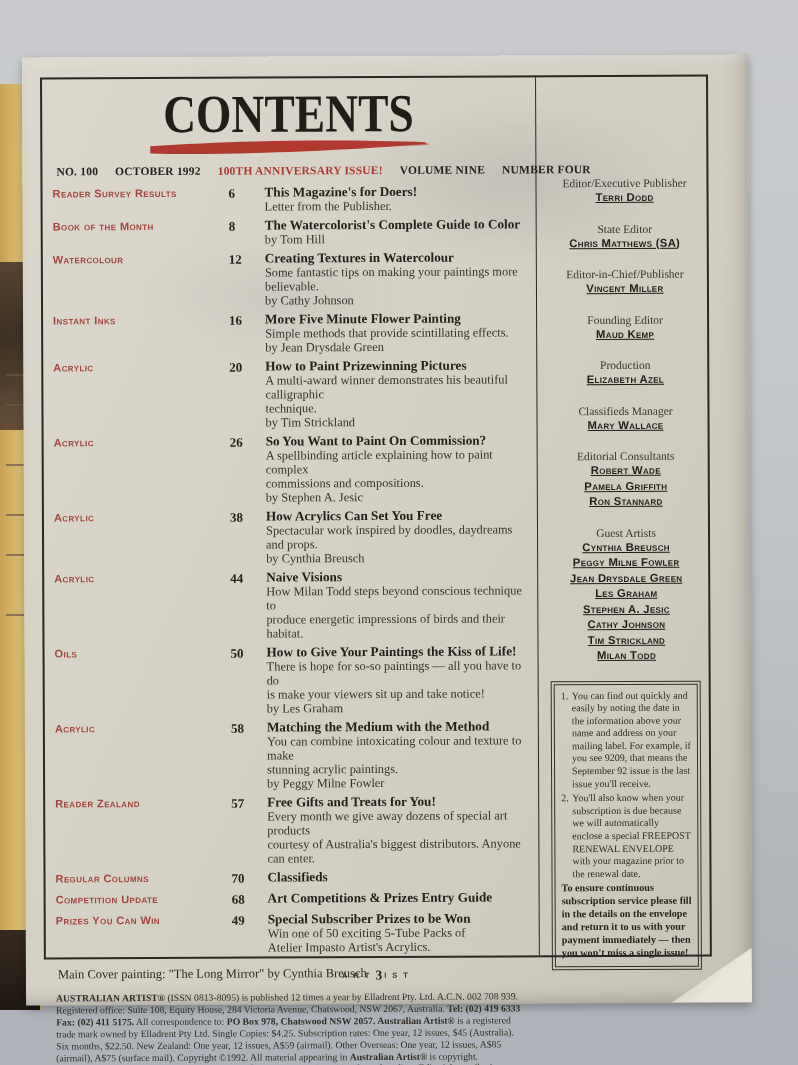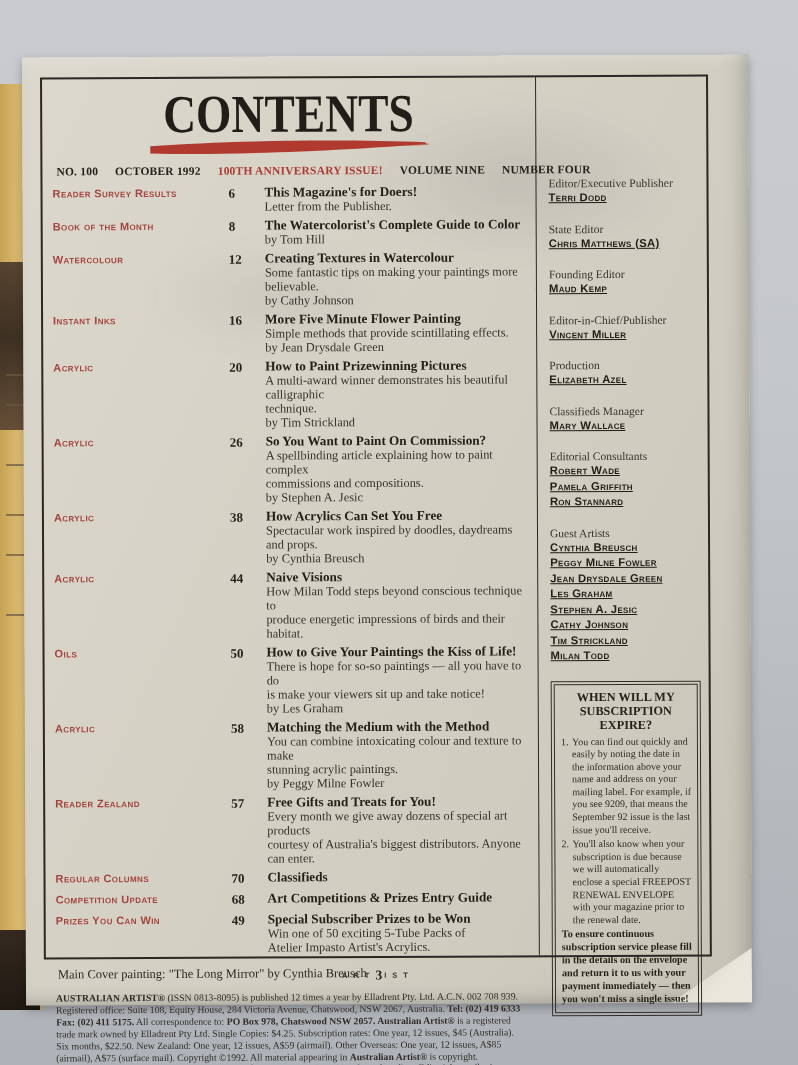--- a/index.html
+++ b/index.html
@@ -65,21 +65,21 @@
   .toc-title{font-weight:700;font-size:13.2px;line-height:14px;color:#242019;}
   .toc-desc,.toc-byline{font-size:12.4px;line-height:14px;color:#35312a;}
   .preline{white-space:pre-line;}
 
   .cover-line{margin:12px 0 0 2px;font-size:12.5px;color:#2c2823;}
 
   .fine-print{margin-top:10px;font-size:9.7px;line-height:11.9px;color:#2f2b24;}
   .fine-print .b{font-weight:700;}
 
   
-  .credit{margin-bottom:17px;}
+  .credit{margin-bottom:17px;text-align:center;}
   .credit-role{font-size:11.5px;margin-bottom:1px;color:#37332b;}
   .credit-names{font-family:"Liberation Sans",sans-serif;font-weight:700;font-size:11.3px;
       line-height:15.5px;font-variant:small-caps;letter-spacing:.3px;color:#201d17;text-decoration:underline;}
 
   
   .sub-box{margin-top:9px;margin-right:2px;border:1.5px solid #332f27;padding:2px;}
   .sub-box-inner{border:1px solid #332f27;padding:5px 6px 6px 6px;}
   .sub-title{font-weight:700;font-size:12.3px;line-height:14px;text-align:center;
       color:#26221b;margin-bottom:4px;}
   .sub-item{display:flex;margin-bottom:2px;}
@@ -291,26 +291,26 @@
 
         <div class="credit">
           <div class="credit-role">Editor/Executive Publisher</div>
           <div class="credit-names preline">Terri Dodd</div>
         </div>
         <div class="credit">
           <div class="credit-role">State Editor</div>
           <div class="credit-names preline">Chris Matthews (SA)</div>
         </div>
         <div class="credit">
+          <div class="credit-role">Editor-in-Chief/Publisher</div>
+          <div class="credit-names preline">Vincent Miller</div>
+        </div>
+        <div class="credit">
           <div class="credit-role">Founding Editor</div>
           <div class="credit-names preline">Maud Kemp</div>
-        </div>
-        <div class="credit">
-          <div class="credit-role">Editor-in-Chief/Publisher</div>
-          <div class="credit-names preline">Vincent Miller</div>
         </div>
         <div class="credit">
           <div class="credit-role">Production</div>
           <div class="credit-names preline">Elizabeth Azel</div>
         </div>
         <div class="credit">
           <div class="credit-role">Classifieds Manager</div>
           <div class="credit-names preline">Mary Wallace</div>
         </div>
         <div class="credit">
@@ -326,22 +326,20 @@
 Jean Drysdale Green
 Les Graham
 Stephen A. Jesic
 Cathy Johnson
 Tim Strickland
 Milan Todd</div>
         </div>
 
         <div class="sub-box">
           <div class="sub-box-inner">
-            <div class="sub-title preline">WHEN WILL MY
-SUBSCRIPTION EXPIRE?</div>
             <div class="sub-item">
               <div class="sub-num">1.</div>
               <div class="sub-text">You can find out quickly and easily by noting the date in the information above your name and address on your mailing label. For example, if you see 9209, that means the September 92 issue is the last issue you'll receive.</div>
             </div>
             <div class="sub-item">
               <div class="sub-num">2.</div>
               <div class="sub-text">You'll also know when your subscription is due because we will automatically enclose a special FREEPOST RENEWAL ENVELOPE with your magazine prior to the renewal date.</div>
             </div>
             <div class="sub-closing">To ensure continuous subscription service please fill in the details on the envelope and return it to us with your payment immediately — then you won't miss a single issue!</div>
           </div>

